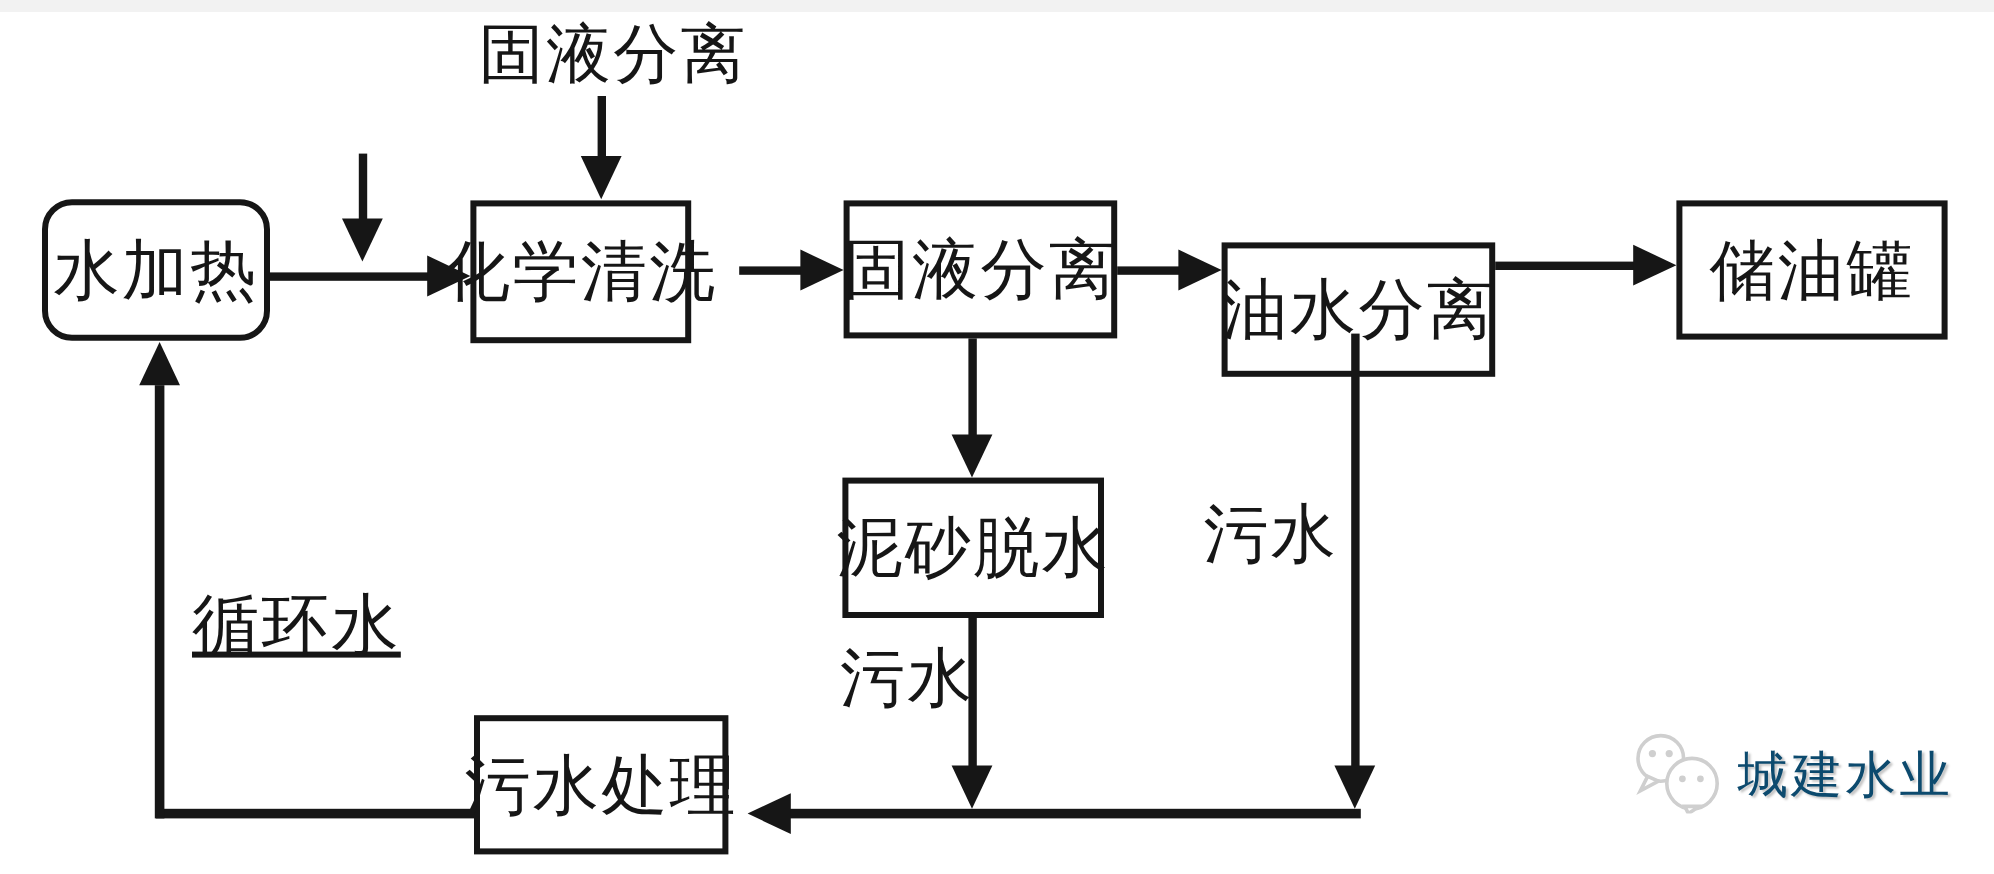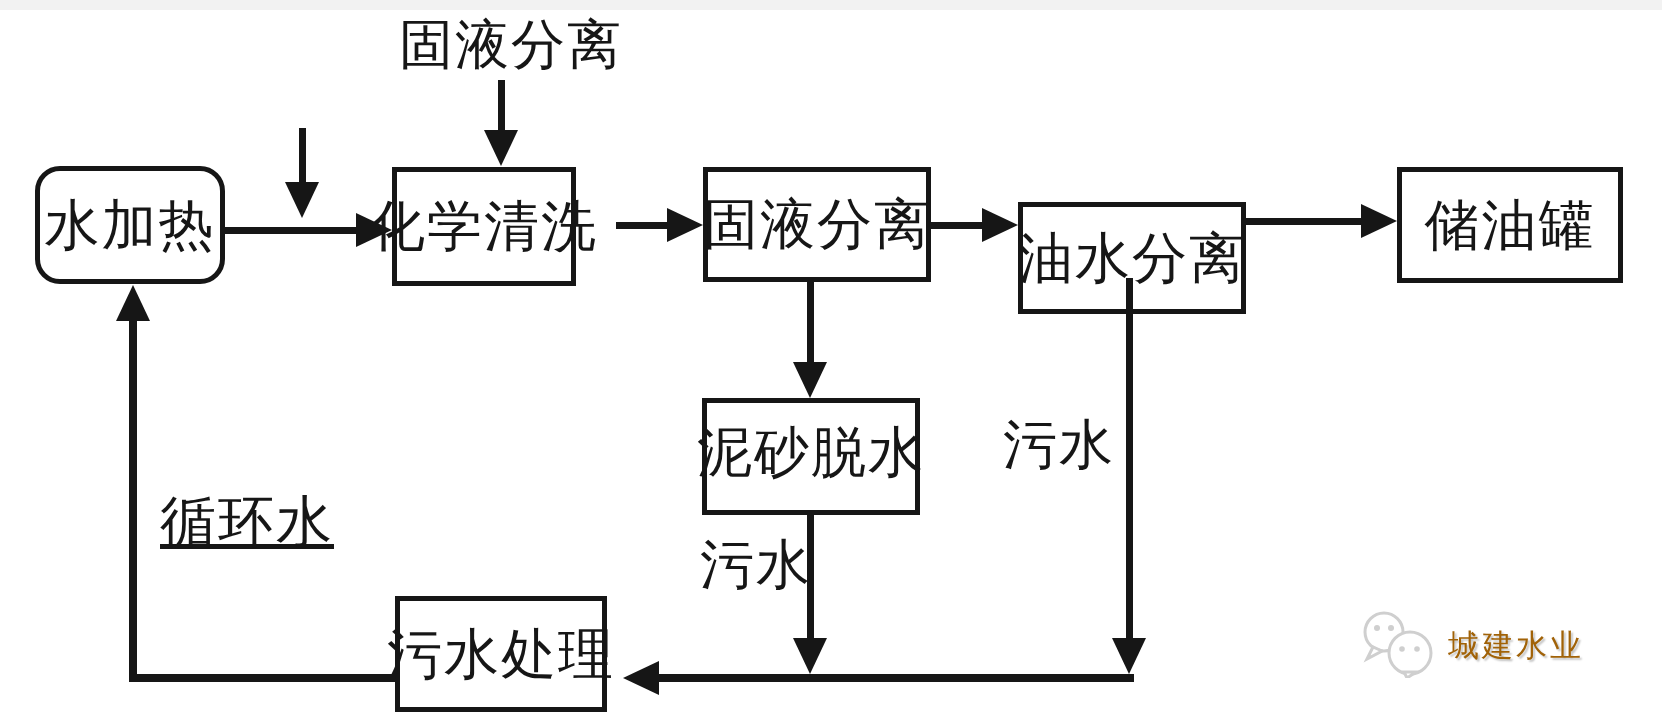--- a/index.html
+++ b/index.html
@@ -40,39 +40,39 @@
   .ah-left {border-top:17px solid transparent;border-bottom:17px solid transparent;border-right:36px solid var(--line);}
   .ah-down {border-left:17px solid transparent;border-right:17px solid transparent;border-top:36px solid var(--line);}
   .ah-up   {border-left:17px solid transparent;border-right:17px solid transparent;border-bottom:36px solid var(--line);}
 
   
   #n-water   {left:35px;  top:166px; width:190px; height:118px;border-radius:25px;}
   #n-clean   {left:392px; top:167px; width:184px; height:119px;}
   #n-solid   {left:703px; top:167px; width:228px; height:115px;}
   #n-oilsep  {left:1018px;top:166px; width:228px; height:112px;margin-top:36px;}
   #n-tank    {left:1397px;top:167px; width:226px; height:116px;}
-  #n-dewater {left:702px; top:398px; width:218px; height:117px;font-family:Liberation Mono, monospace;}
+  #n-dewater {left:702px; top:398px; width:218px; height:117px;}
   #n-sewage  {left:395px; top:596px; width:212px; height:116px;}
 
   
   #l-agent {left:188px; top:64px;}
   #l-sludge{left:399px; top:18px;}
   #l-oil   {left:1272px;top:140px;font-size:52px;}
   #l-wwr   {left:1003px;top:418px;}
   #l-wwl   {left:700px; top:538px;}
   #l-circ  {left:160px; top:494px;font-size:56px;text-decoration:underline;}
 
   .watermark{
     position:absolute;left:1360px;top:608px;
     display:flex;align-items:center;gap:10px;
     font-family:"Liberation Sans","DejaVu Sans",sans-serif;
   }
   .watermark .wm-text{
-    font-size:31px;line-height:1;letter-spacing:3px;
-    color:#a16207;
+    font-size:42px;line-height:1;letter-spacing:3px;
+    color:#0c4a6e;
     text-shadow:2px 2px 2px #c2c2c2, -1px -1px 0 #ffffff;
     white-space:nowrap;
   }
 </style>
 </head>
 <body>
 
 <div id="canvas">
 
   <div class="topstrip"></div>

